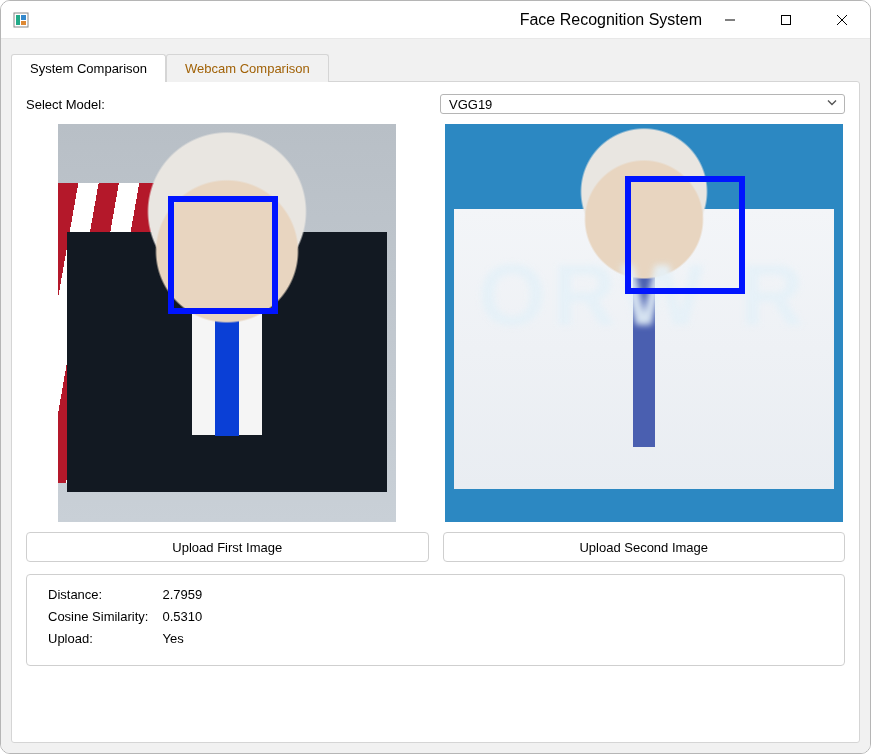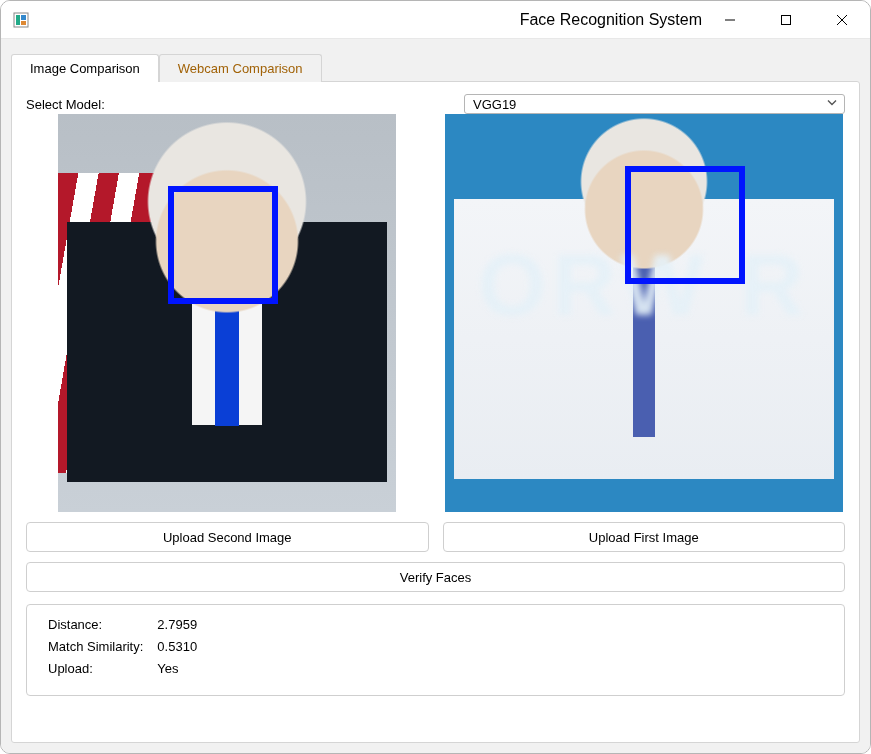--- a/index.html
+++ b/index.html
@@ -87,21 +87,22 @@
     border-radius:0 3px 3px 3px;
     padding:12px 14px 14px 14px;
     display:flex;
     flex-direction:column;
   }
 
   
   .model-row {
     display:flex;
     align-items:center;
-    gap:28px;
+    gap:4px;
+    margin-bottom:10px;
   }
   .model-row label { width:410px; }
   .combo {
     flex:1;
     height:20px;
     border:1px solid #b5b5b5;
     border-radius:3px;
     background:#fff;
     display:flex;
     align-items:center;
@@ -251,21 +252,21 @@
             <line x1="2" y1="2" x2="12" y2="12"></line>
             <line x1="12" y1="2" x2="2" y2="12"></line>
           </svg>
       </div>
     </div>
   </div>
 
   <div class="client">
 
     <div class="tabs-header">
-      <div class="tab active">Image Comparison</div>
+      <div class="tab active">System Comparison</div>
       <div class="tab">Webcam Comparison</div>
     </div>
 
     <div class="tab-panel">
 
       <div class="model-row">
         <label>Select Model:</label>
         <div class="combo">
           <span>VGG19</span>
           <span class="chev">
@@ -284,42 +285,37 @@
         </div>
         <div class="img-cell">
           <div class="photo-frame photo2">
             <div class="face-box"></div>
           </div>
         </div>
       </div>
 
       <div class="buttons-row">
         <div class="btn">
+          <span>Upload First Image</span>
+        </div>
+        <div class="btn">
           <span>Upload Second Image</span>
         </div>
-        <div class="btn">
-          <span>Upload First Image</span>
-        </div>
-      </div>
-
-      <div class="buttons-row verify-row">
-        <div class="btn full">
-          <span>Verify Faces</span>
-        </div>
-      </div>
+      </div>
+
 
       <div class="results">
         <table>
           <tbody>
               <tr>
             <td>Distance:</td>
             <td>2.7959</td>
           </tr>
           <tr>
-            <td>Match Similarity:</td>
+            <td>Cosine Similarity:</td>
             <td>0.5310</td>
           </tr>
           <tr>
             <td>Upload:</td>
             <td>Yes</td>
           </tr>
         </tbody>
           </table>
       </div>
 

